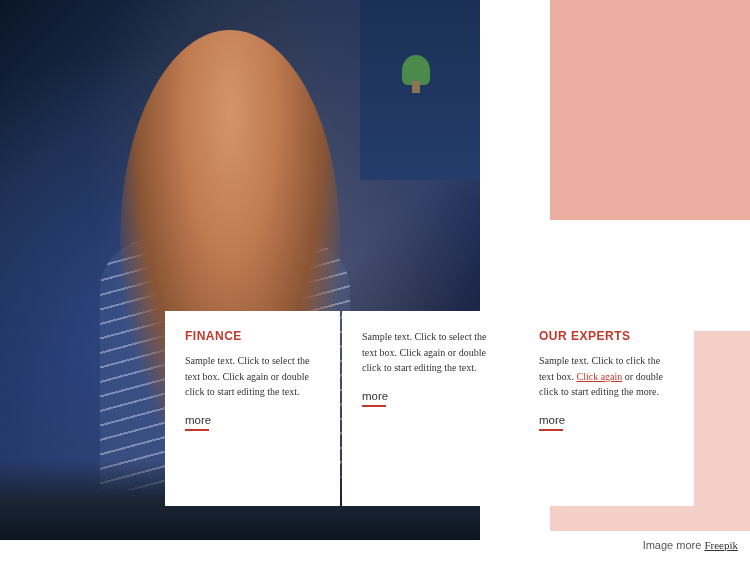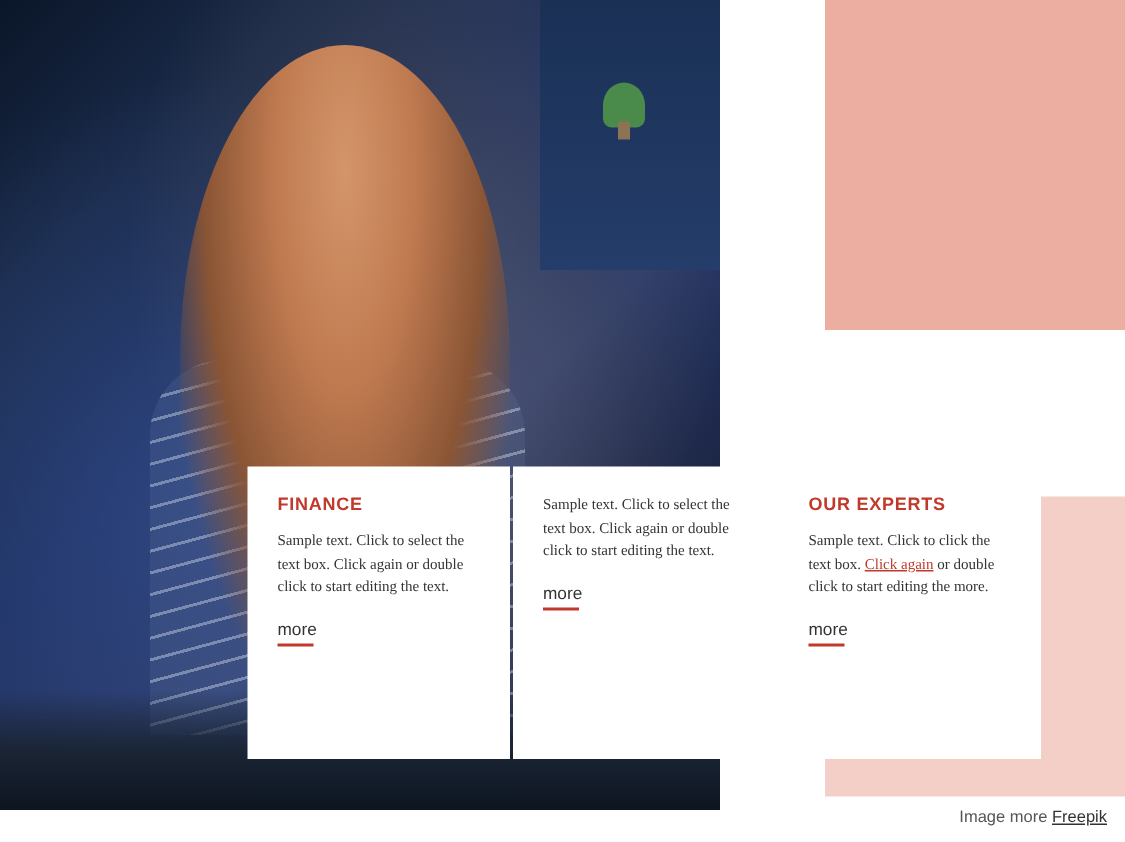--- a/index.html
+++ b/index.html
@@ -146,20 +146,21 @@
       right: 12px;
       font-family: Arial, Helvetica, sans-serif;
       font-size: 11px;
       color: #555;
       z-index: 20;
     }
 
     .attribution a {
       color: #333;
       text-decoration: underline;
+      font-family: Liberation Serif, serif;
     }
 
     
     .scene-light {
       position: absolute;
       top: 140px;
       left: 260px;
       width: 60px;
       height: 70px;
       background: radial-gradient(ellipse, rgba(255,240,180,0.6) 0%, rgba(255,200,100,0.3) 40%, transparent 70%);

